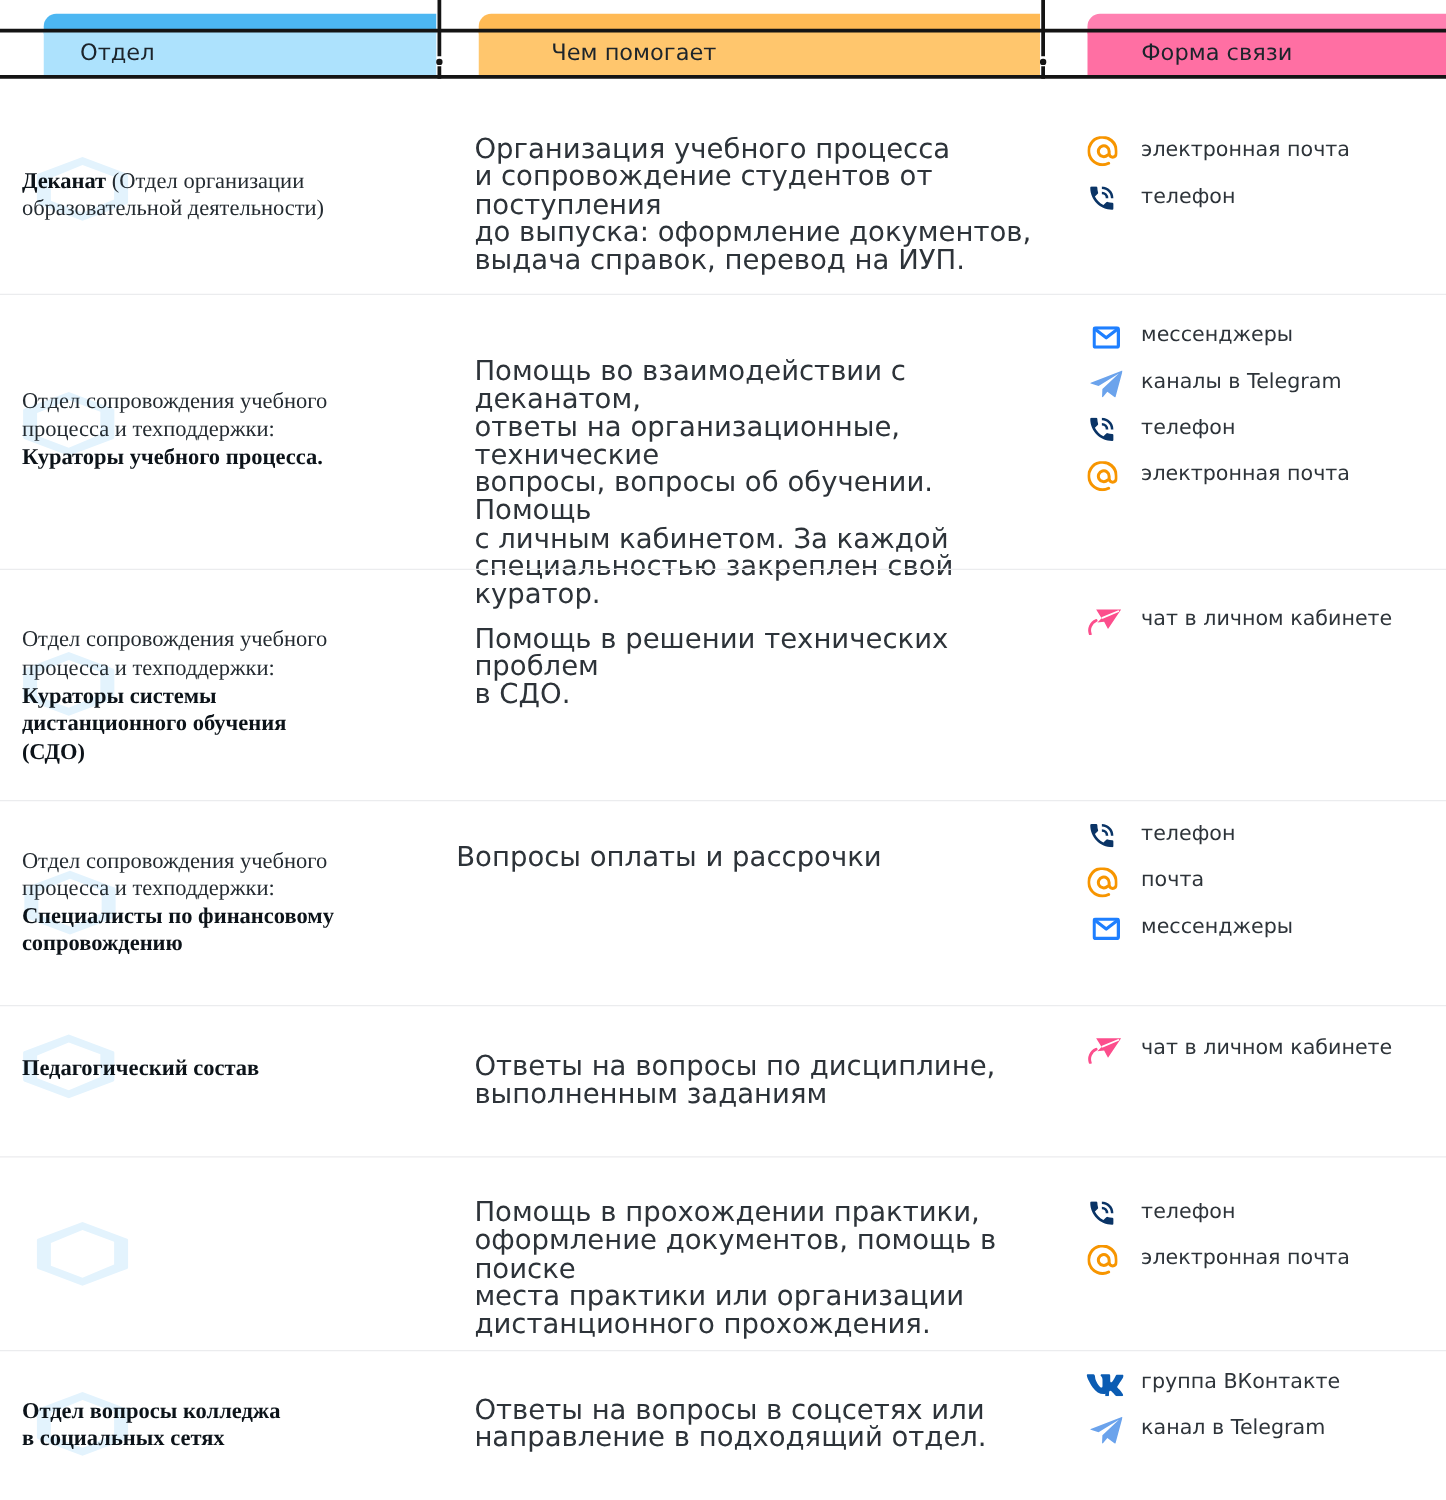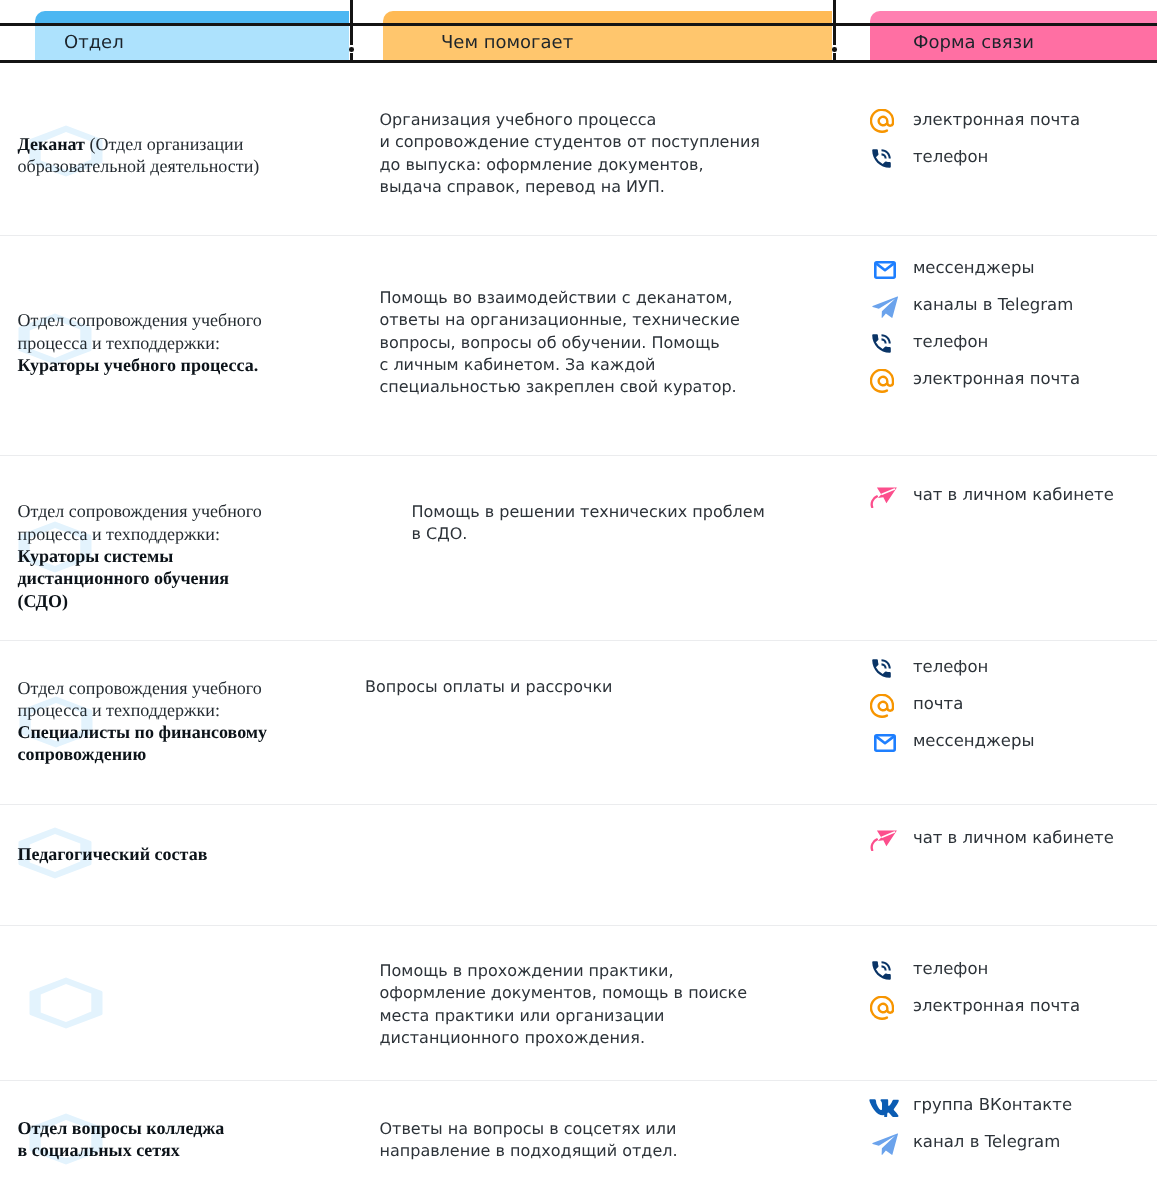--- a/index.html
+++ b/index.html
@@ -20,21 +20,21 @@
   .vdot{position:absolute;width:4.6px;height:4.6px;border-radius:50%;background:#141414;}
   .hlbl{position:absolute;top:26px;height:42px;line-height:34px;font-size:18px;color:#1c242b;}
 
   
   .row{position:absolute;left:0;width:1157px;box-sizing:border-box;}
   .sep{position:absolute;left:0;width:1157px;height:1px;background:#ebecee;}
   .c1{position:absolute;font-family:Liberation Serif, serif;}
   .c2{position:absolute;}
   .dept{position:relative;z-index:2;font-size:18px;line-height:22.3px;color:#242b31;white-space:pre-line;}
   .dept b{font-weight:700;color:#0c1319;}
-  .desc{font-size:16px;line-height:22.3px;color:#2d3339;white-space:pre-line;}
+  .desc{font-size:22px;line-height:22.3px;color:#2d3339;white-space:pre-line;}
   .hexwrap{position:absolute;z-index:1;pointer-events:none;}
   .ci{position:absolute;display:block;height:24px;}
   .ci .ico{position:absolute;left:0;top:0;width:30px;height:24px;display:block;}
   .ci .ico svg{position:absolute;left:0;top:0;}
   .ci .txt{position:absolute;left:43.9px;top:0;font-size:16.5px;line-height:24px;color:#2d3339;white-space:nowrap;}
 </style>
 </head>
 <body>
 
 <div class="page" id="page">
@@ -146,21 +146,21 @@
     </div>
     <div class="row" style="top: 0px; height: 1200px;">
       <div class="hexwrap" style="left:18px;top:521px;"><svg width="74" height="52" viewBox="0 0 74 52" fill="none" aria-hidden="true">
           <path fill-rule="evenodd" clip-rule="evenodd" d="M37 0.5 1.3 13.9c-.5.2-.8.7-.8 1.25v21.7c0 .55.3 1.05.8 1.25L37 51.5l35.7-13.4c.5-.2.8-.7.8-1.25V15.15c0-.55-.3-1.05-.8-1.25L37 .5Zm0 6.4 25.3 9.5v18.2L37 45.1l-25.3-9.5V17.4L37 6.9Z" fill="#e3f3fd"></path>
         </svg></div>
       <div class="c1 dept" style="left:17.5px;top:500.4px;width:340px;"><span>Отдел сопровождения учебного
 процесса и техподдержки:
 </span><b>Кураторы системы
 дистанционного обучения
 (СДО)</b></div>
-      <div class="c2 desc" style="left:379.5px;top:500.5px;width:460px;margin-left:32px;">Помощь в решении технических проблем
+      <div class="c2 desc" style="left:379.5px;top:500.5px;width:460px;">Помощь в решении технических проблем
 в СДО.</div>
       <div class="ci" style="left:869px;top:482.9px;">
         <span class="ico">
           <span style="position:absolute;left:0px;top:2.8px;width:28px;height:22px;display:block;">
             <svg width="28" height="22" viewBox="0 0 28 22" fill="none">
               <path d="M7.9 1.6 27.9 1.6 17.4 17.2 14.3 11.3 8.9 11.9 12.3 8.6 7.9 1.6Z" fill="#fc4e8c"></path>
               <path d="M25.6 3 12.9 8.3" stroke="#fff" stroke-width="1.5" stroke-linecap="round"></path>
               <path d="M7.9 10.4A8.6 8.6 0 0 0 3.2 21.2" stroke="#fc4e8c" stroke-width="2.3" stroke-linecap="round"></path>
             </svg>
           </span>
@@ -209,20 +209,22 @@
         </span>
         <span class="txt">мессенджеры</span>
       </div>
       <div class="sep" style="top:804px;"></div>
     </div>
     <div class="row" style="top: 0px; height: 1200px;">
       <div class="hexwrap" style="left:18px;top:827px;"><svg width="74" height="52" viewBox="0 0 74 52" fill="none" aria-hidden="true">
           <path fill-rule="evenodd" clip-rule="evenodd" d="M37 0.5 1.3 13.9c-.5.2-.8.7-.8 1.25v21.7c0 .55.3 1.05.8 1.25L37 51.5l35.7-13.4c.5-.2.8-.7.8-1.25V15.15c0-.55-.3-1.05-.8-1.25L37 .5Zm0 6.4 25.3 9.5v18.2L37 45.1l-25.3-9.5V17.4L37 6.9Z" fill="#e3f3fd"></path>
         </svg></div>
       <div class="c1 dept" style="left:17.5px;top:843px;width:340px;"><b>Педагогический состав</b></div>
+      <div class="c2 desc" style="left:379.5px;top:843px;width:460px;">Ответы на вопросы по дисциплине,
+выполненным заданиям</div>
       <div class="ci" style="left:869px;top:825.9px;">
         <span class="ico">
           <span style="position:absolute;left:0px;top:2.8px;width:28px;height:22px;display:block;">
             <svg width="28" height="22" viewBox="0 0 28 22" fill="none">
               <path d="M7.9 1.6 27.9 1.6 17.4 17.2 14.3 11.3 8.9 11.9 12.3 8.6 7.9 1.6Z" fill="#fc4e8c"></path>
               <path d="M25.6 3 12.9 8.3" stroke="#fff" stroke-width="1.5" stroke-linecap="round"></path>
               <path d="M7.9 10.4A8.6 8.6 0 0 0 3.2 21.2" stroke="#fc4e8c" stroke-width="2.3" stroke-linecap="round"></path>
             </svg>
           </span>
         </span>

